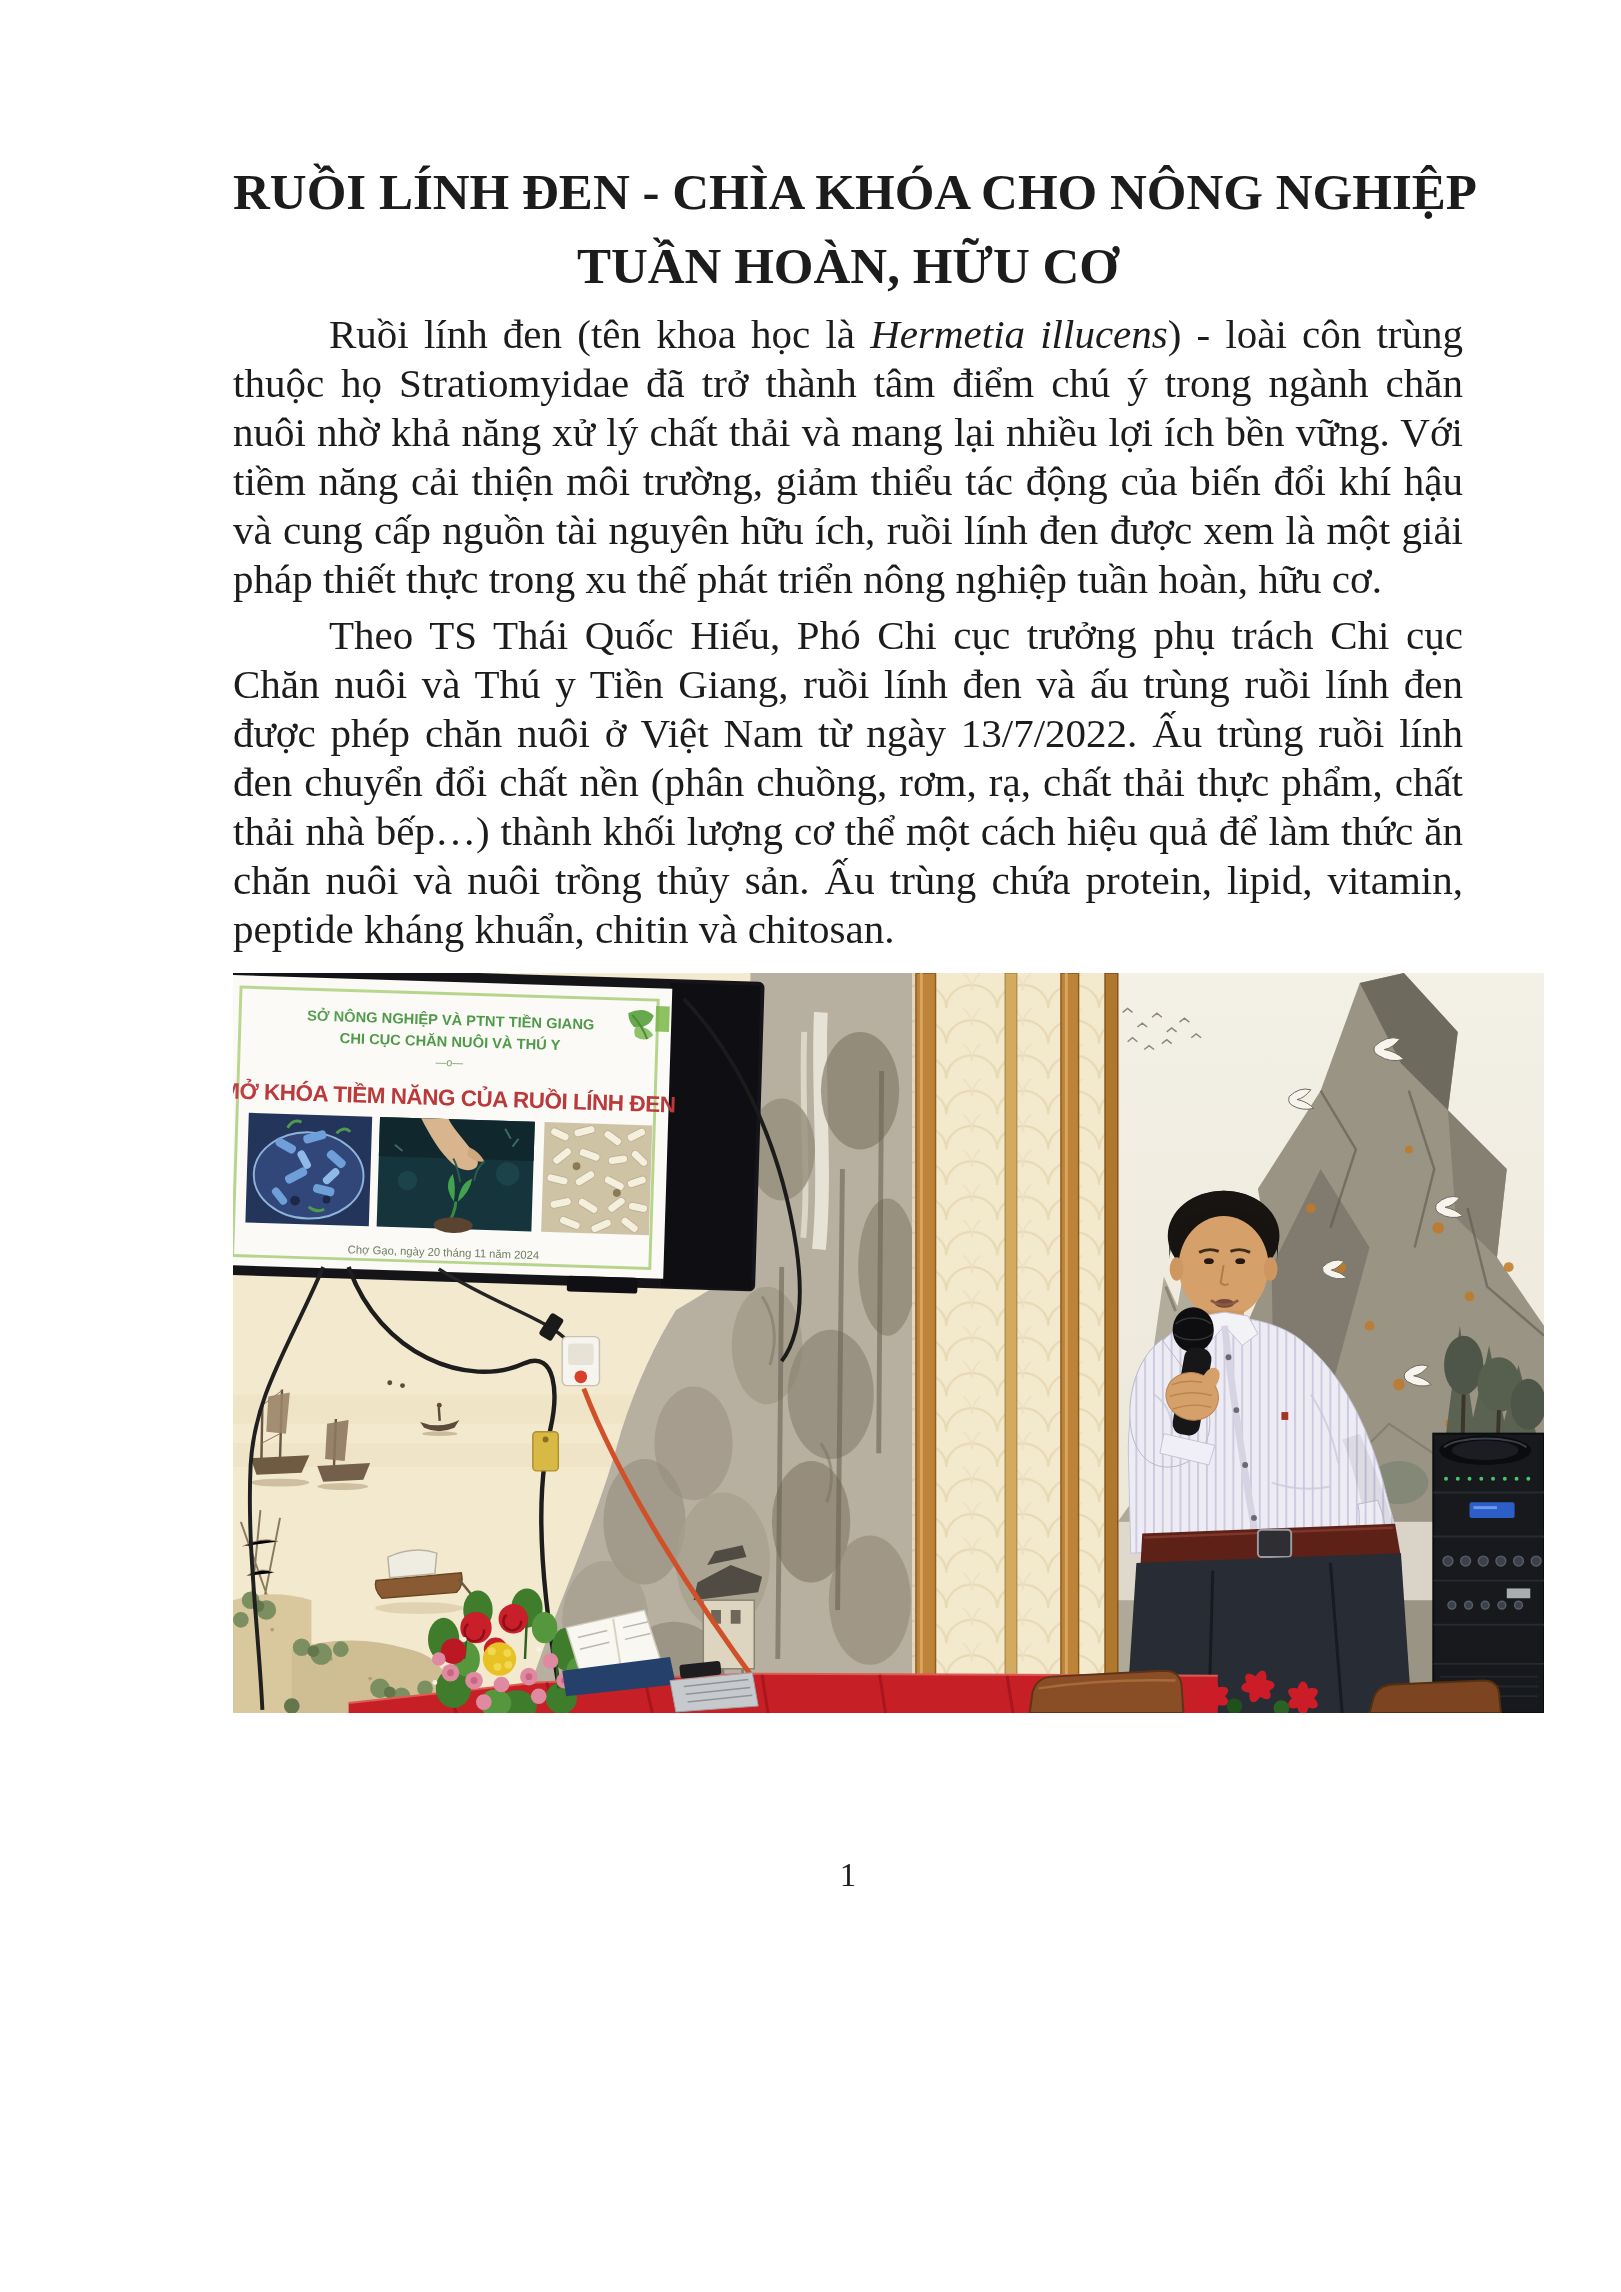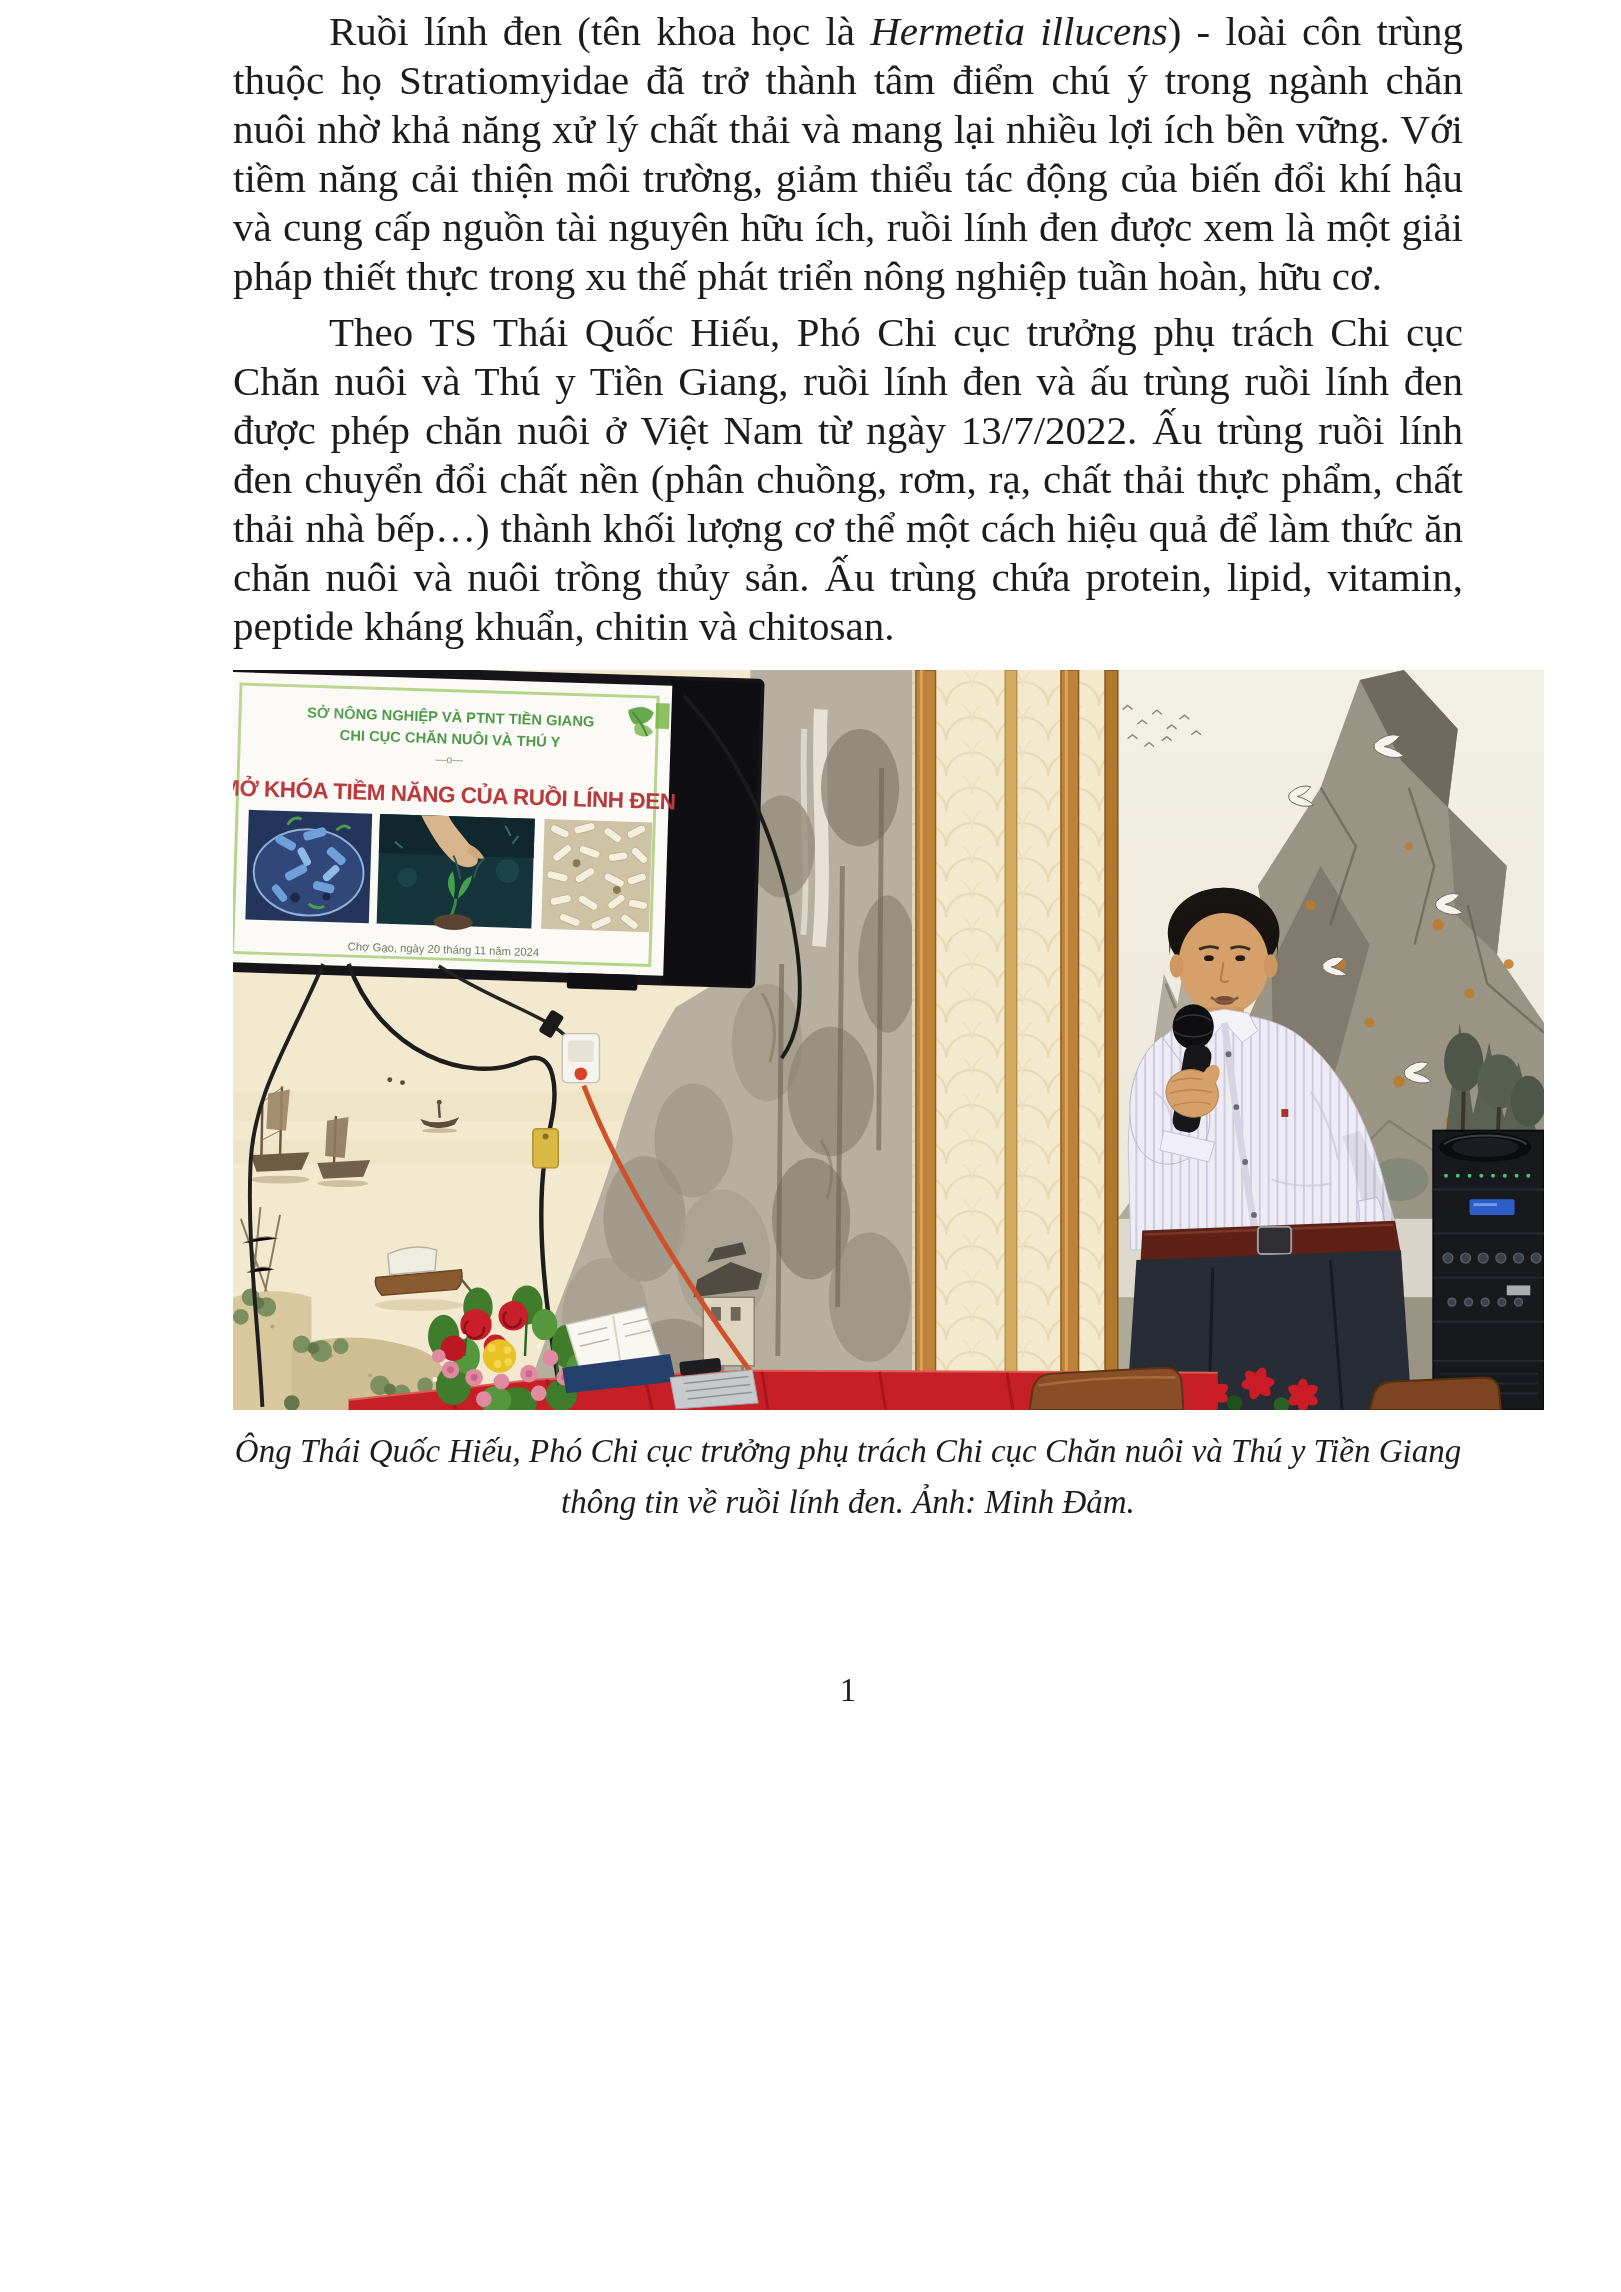--- a/index.html
+++ b/index.html
@@ -23,20 +23,24 @@
   .caption{margin:15.7px 0 0 0;font-size:33px;line-height:51px;font-style:italic;text-align:center;}
   .pagenum{margin:143px 0 0 0;font-size:33px;line-height:39px;text-align:center;}
   i{font-style:italic;}
 </style>
 </head>
 <body>
 
 <div class="page">
   <div class="content">
 
+    <h1 class="title">
+      <span class="tline">RUỒI LÍNH ĐEN - CHÌA KHÓA CHO NÔNG NGHIỆP</span>
+      <span class="tline">TUẦN HOÀN, HỮU CƠ</span>
+    </h1>
 
 
 
     <p class="para"><span>Ruồi lính đen (tên khoa học là </span><i>Hermetia illucens</i><span>) - loài côn trùng thuộc họ Stratiomyidae đã trở thành tâm điểm chú ý trong ngành chăn nuôi nhờ khả năng xử lý chất thải và mang lại nhiều lợi ích bền vững. Với tiềm năng cải thiện môi trường, giảm thiểu tác động của biến đổi khí hậu và cung cấp nguồn tài nguyên hữu ích, ruồi lính đen được xem là một giải pháp thiết thực trong xu thế phát triển nông nghiệp tuần hoàn, hữu cơ.</span></p>
 
     <p class="para">Theo TS Thái Quốc Hiếu, Phó Chi cục trưởng phụ trách Chi cục Chăn nuôi và Thú y Tiền Giang, ruồi lính đen và ấu trùng ruồi lính đen được phép chăn nuôi ở Việt Nam từ ngày 13/7/2022. Ấu trùng ruồi lính đen chuyển đổi chất nền (phân chuồng, rơm, rạ, chất thải thực phẩm, chất thải nhà bếp…) thành khối lượng cơ thể một cách hiệu quả để làm thức ăn chăn nuôi và nuôi trồng thủy sản. Ấu trùng chứa protein, lipid, vitamin, peptide kháng khuẩn, chitin và chitosan.</p>
 
     <figure class="photo-fig">
       <svg viewBox="0 0 1338 755" width="1311" height="740" xmlns="http://www.w3.org/2000/svg">
         <defs>
@@ -491,19 +495,18 @@
           <path d="M388,659 L396,710" stroke="#d8d2c4" stroke-width="2"></path>
           <path d="M352,678 L382,671 M354,690 L384,683 M398,668 L424,662 M400,680 L426,674" stroke="#bdb7a9" stroke-width="1.5"></path>
           <rect x="456" y="704" width="42" height="14" rx="3" fill="#1d1d20" transform="rotate(-6 477 711)"></rect>
           <polygon points="336,712 446,698 452,726 340,738" fill="#25406b"></polygon>
           <polygon points="446,722 530,714 536,748 452,754" fill="#c7cacd" stroke="#9da1a6" stroke-width="1"></polygon>
           <path d="M460,728 L526,721 M462,736 L528,729 M464,744 L530,737" stroke="#8f939a" stroke-width="1.5"></path>
         </g>
       </svg>
     </figure>
 
-    <div class="caption">Ông Thái Quốc Hiếu, Phó Chi cục trưởng phụ trách Chi cục Chăn nuôi và Thú y Tiền Giang thông tin về ruồi lính đen. Ảnh: Minh Đảm.</div>
 
     <div class="pagenum">1</div>
 
   </div>
 </div>
 
 
 </body></html>

